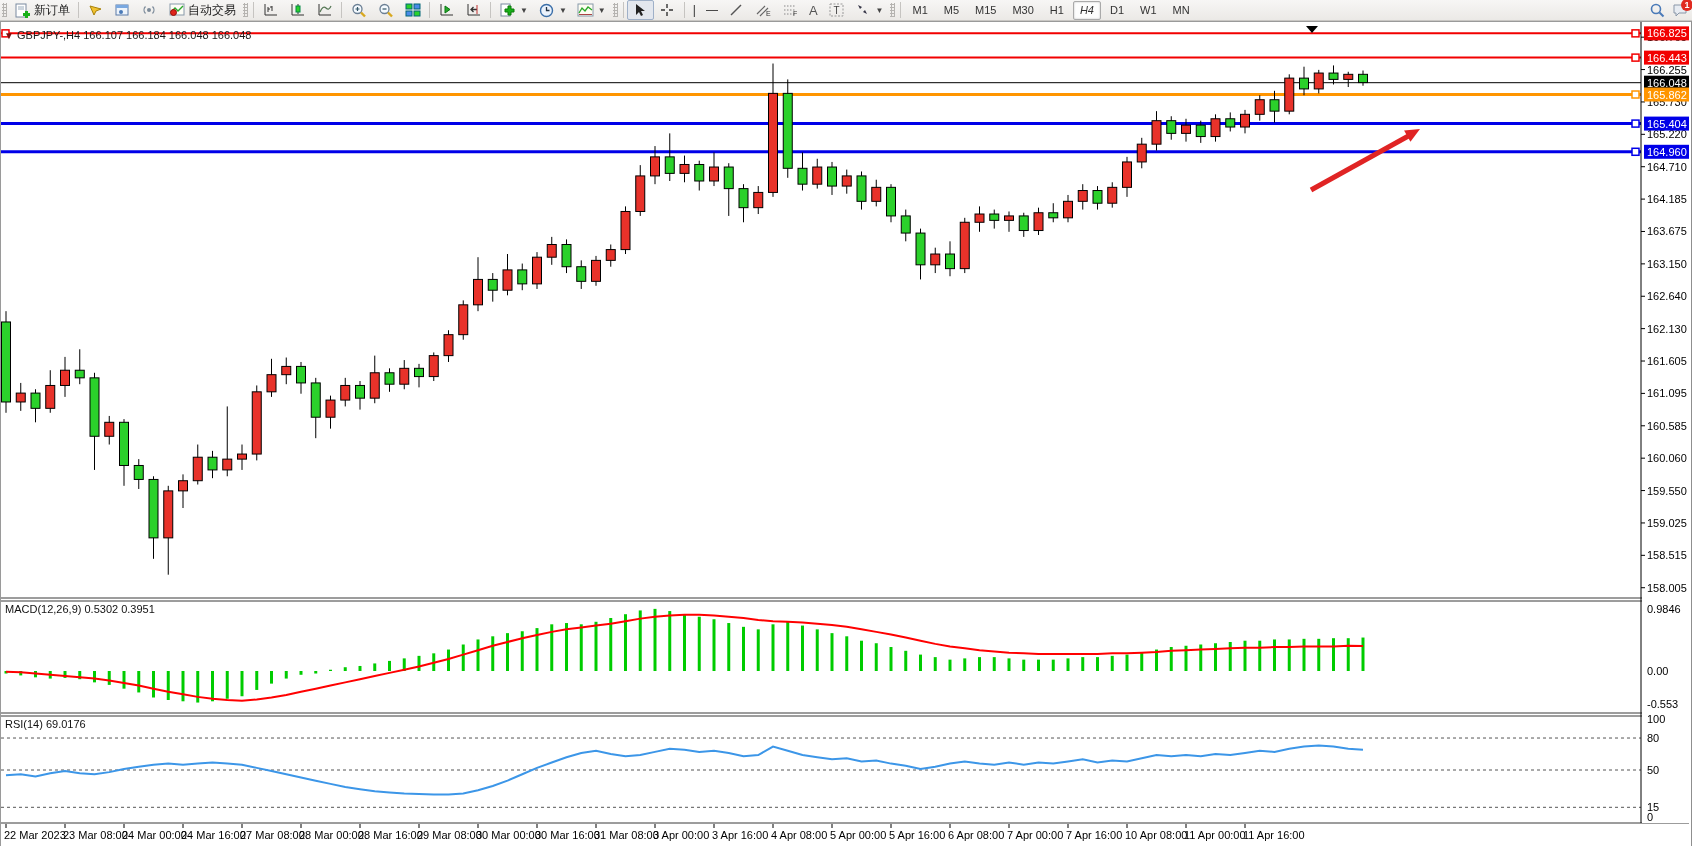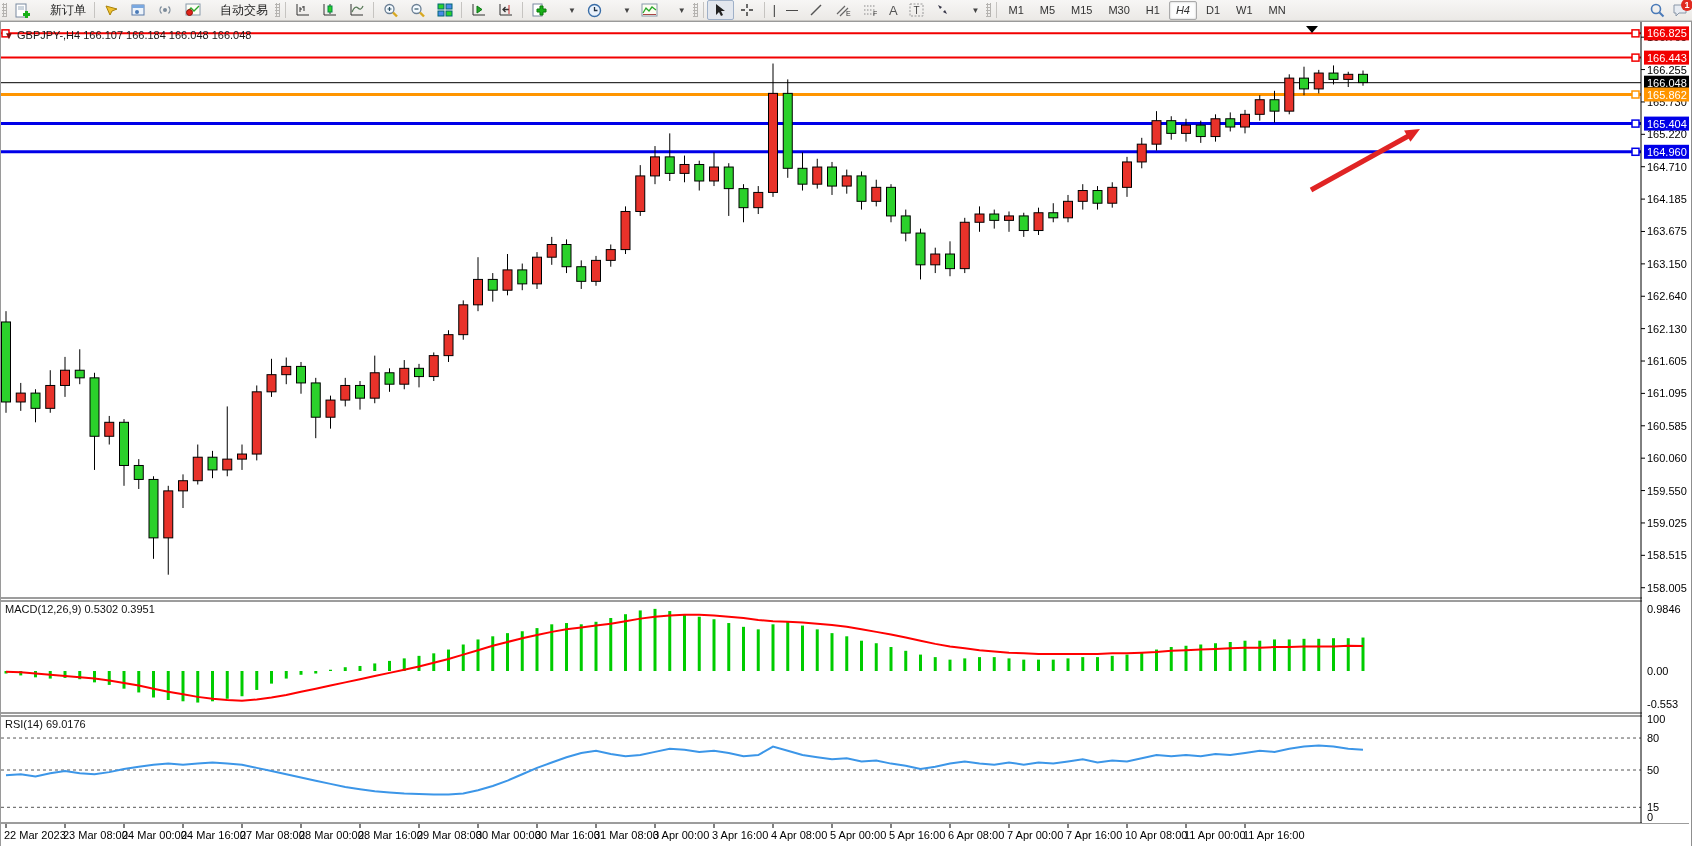--- a/index.html
+++ b/index.html
@@ -6,21 +6,21 @@
     font-family:"Liberation Sans",sans-serif;background:#ececec;}
   
   .toolbar{position:absolute;left:0;top:0;width:1692px;height:20px;
     background:linear-gradient(#f7f6f5,#ebe9e6);border-bottom:1px solid #c9c7c4;
     display:flex;align-items:center;font-size:12px;color:#222;white-space:nowrap;}
   .tgroup{display:flex;align-items:center;height:20px;}
   .grip{width:5px;height:14px;margin:0 2px;
     background-image:radial-gradient(#b5b3b0 1px,transparent 1.1px);
     background-size:3px 3px;}
   .sep{width:1px;height:16px;background:#c6c4c1;margin:0 3px;}
-  .tbtn{display:flex;align-items:center;gap:19px;padding:1px 4px;border:1px solid transparent;border-radius:2px;height:16px;}
+  .tbtn{display:flex;align-items:center;gap:3px;padding:1px 4px;border:1px solid transparent;border-radius:2px;height:16px;}
   .ticon{width:17px;height:15px;display:inline-flex;align-items:center;justify-content:center;}
   .ticon svg{display:block}
   .caret{font-size:8px;color:#444;margin-left:1px;}
   .tf-btn{font-size:11px;color:#333;padding:1px 6px;height:15px;line-height:14px;border:1px solid transparent;margin:16px 1px;}
   .tf-btn.active{background:#fdfdfd;border:1px solid #aaa;border-radius:2px;box-shadow:inset 0 0 2px #bbb;font-style:italic;}
   .tool-active{background:#e3e7ee;border:1px solid #9fb0c8;border-radius:2px;}
   .toolbar-right{position:absolute;right:4px;top:0;height:20px;display:flex;align-items:center;gap:6px;}
   .badge{position:absolute;right:-5px;top:-4px;background:#e02b20;color:#fff;border-radius:50%;
     width:12px;height:12px;font-size:9px;line-height:12px;text-align:center;font-weight:bold;}
   .glyph{font-size:12px;color:#333;}

